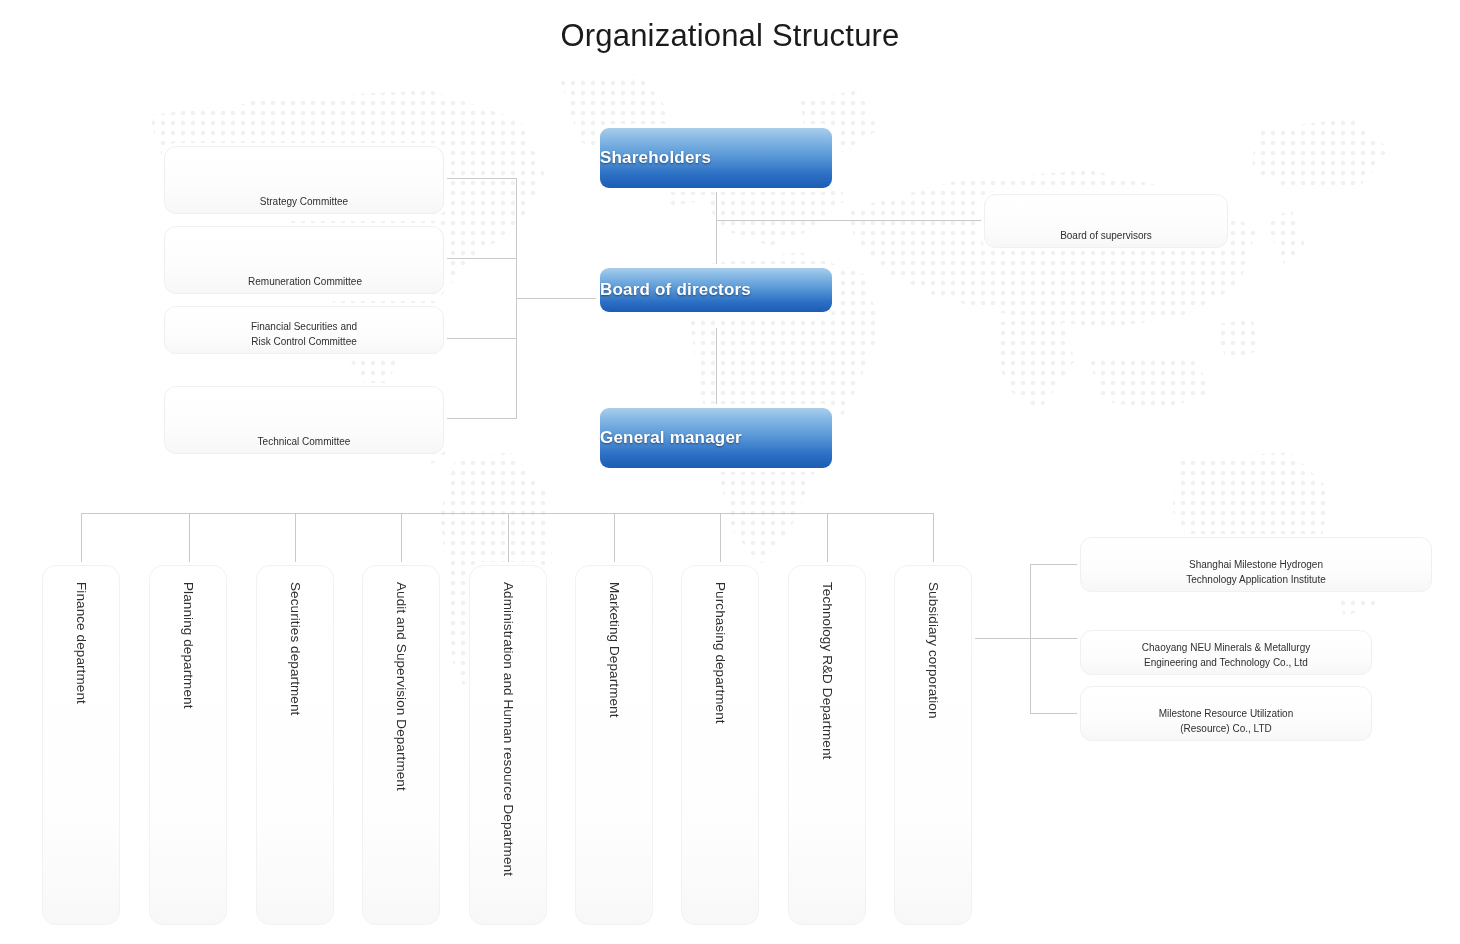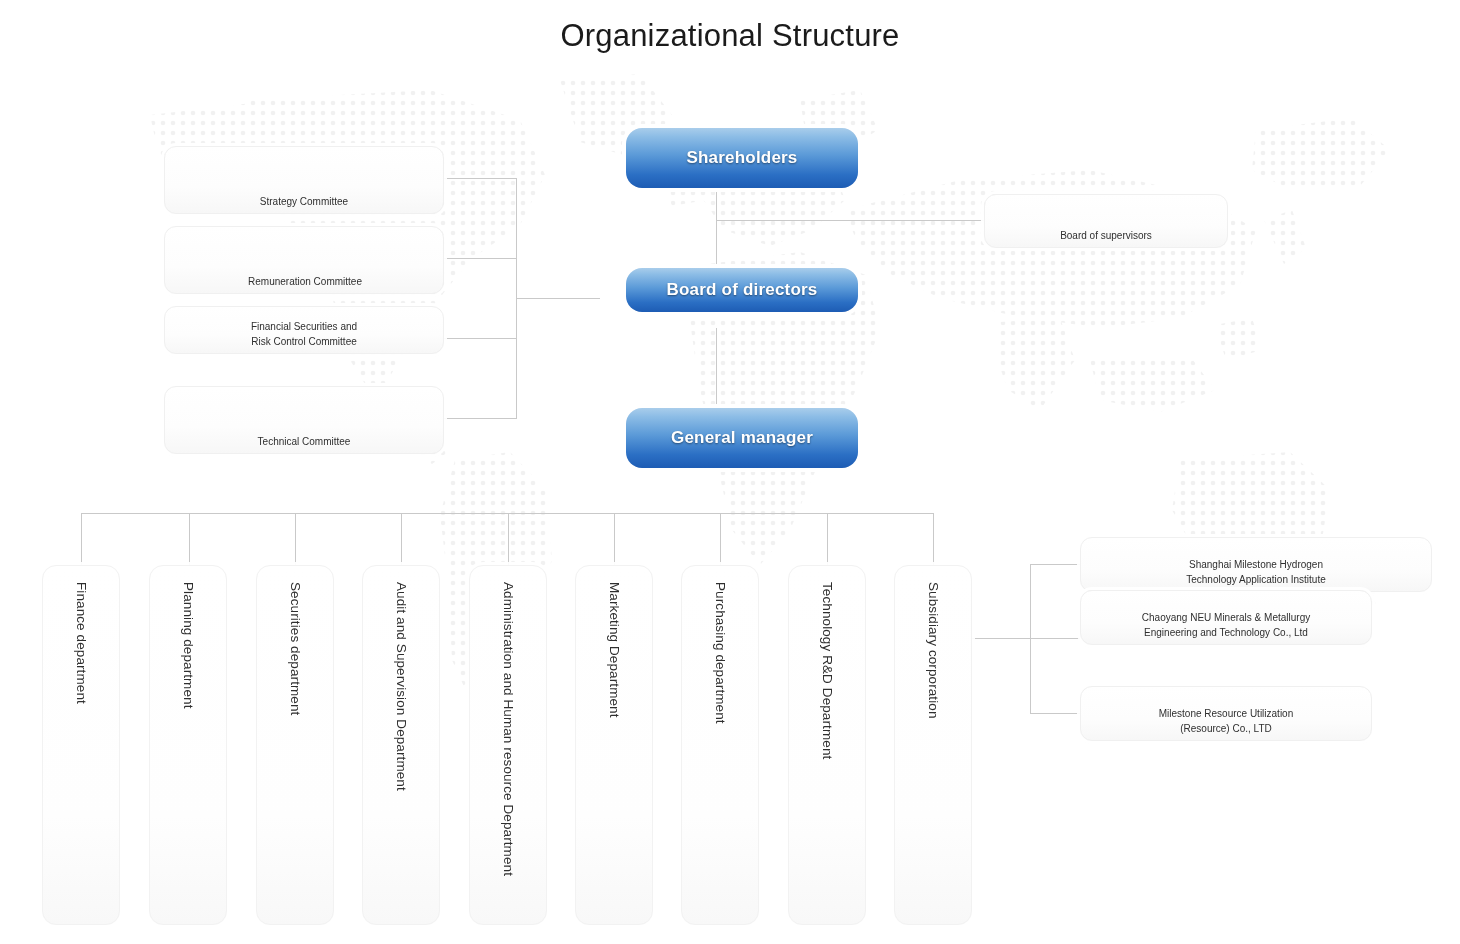--- a/index.html
+++ b/index.html
@@ -45,37 +45,36 @@
   .line {
     position: absolute;
     background: #c9c9c9;
   }
   .line.h { height: 1px; }
   .line.v { width: 1px; }
 
   
   .node-blue {
     position: absolute;
-    border-radius: 16px;
+    border-radius: 9px;
     background: linear-gradient(to bottom,
         #a9cdeb 0%,
         #8dbde6 14%,
         #5b9ad8 45%,
         #2b6fc4 78%,
         #1d5cb4 100%);
     box-shadow: 0 0 0 4px #ffffff, 0 1px 2px rgba(0,0,0,0.18);
     display: flex;
     align-items: center;
-    justify-content: center;
+    justify-content: flex-start;
     color: #ffffff;
     font-size: 17px;
     font-weight: bold;
     text-shadow: 0 1px 2px rgba(0,0,0,0.45);
     letter-spacing: 0.2px;
-    margin-left: 26px;
   }
 
   
   .node-white {
     position: absolute;
     border-radius: 12px;
     background: linear-gradient(to bottom, #ffffff 0%, #fdfdfd 60%, #f7f7f7 100%);
     border: 1px solid #f0f0f0;
     box-shadow: 0 0 0 3px rgba(255,255,255,0.95), 0 1px 3px rgba(0,0,0,0.06);
     display: flex;
@@ -262,21 +261,21 @@
     <span class="vtext">Subsidiary corporation</span>
   </div>
 
   <div class="node-white" style="left:1080px; top:537px; width:352px; height:55px;">
     <span style="display:block;">
       <span style="display:block;">Shanghai Milestone Hydrogen</span>
       <span style="display:block;">Technology Application Institute</span>
     </span>
   </div>
 
-  <div class="node-white" style="left:1080px; top:590px; width:292px; height:55px;">
+  <div class="node-white" style="left:1080px; top:630px; width:292px; height:45px;">
     <span style="display:block;">
       <span style="display:block;">Chaoyang NEU Minerals &amp; Metallurgy</span>
       <span style="display:block;">Engineering and Technology Co., Ltd</span>
     </span>
   </div>
 
   <div class="node-white" style="left:1080px; top:686px; width:292px; height:55px;">
     <span style="display:block;">
       <span style="display:block;">Milestone Resource Utilization</span>
       <span style="display:block;">(Resource) Co., LTD</span>

